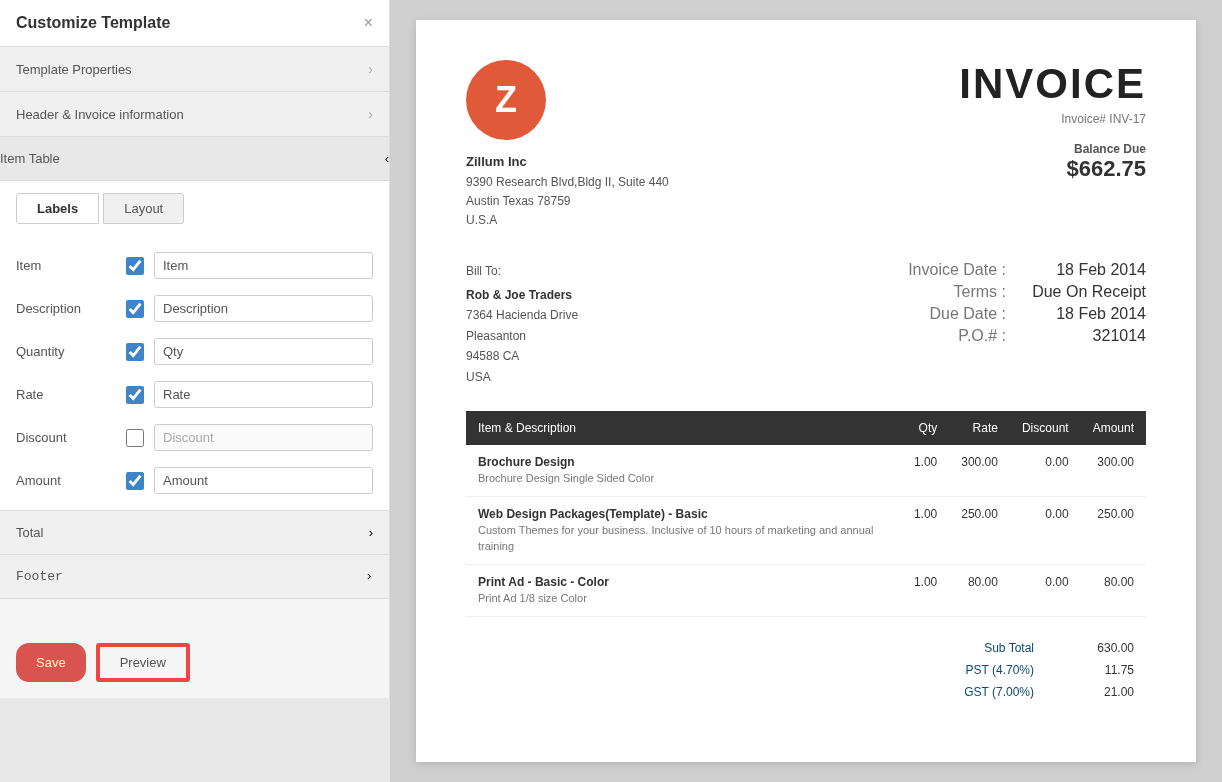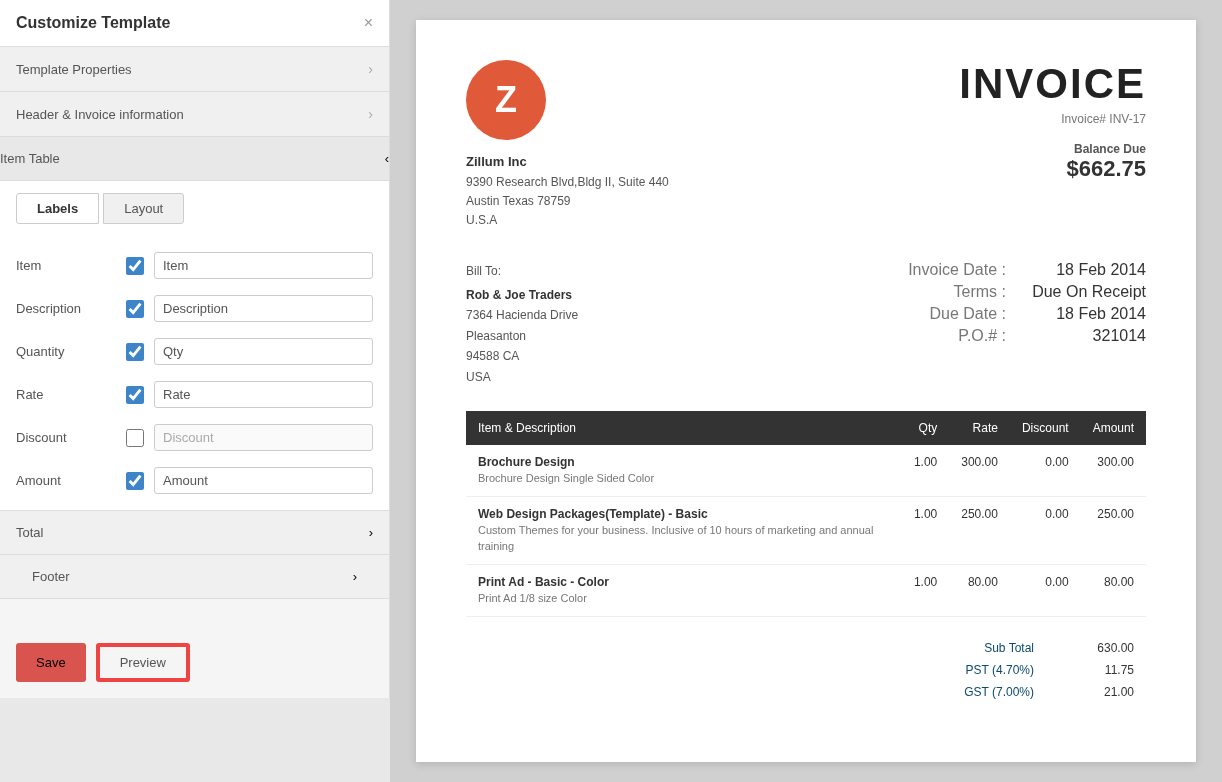--- a/index.html
+++ b/index.html
@@ -148,39 +148,40 @@
       padding: 14px 16px;
       background: #f0f0f0;
       border-bottom: 1px solid #ddd;
       cursor: pointer;
     }
 
     .footer-section {
       display: flex;
       justify-content: space-between;
       align-items: center;
-      padding: 14px 32px;
+      padding: 14px 16px;
       background: #f0f0f0;
       border-bottom: 1px solid #ddd;
       cursor: pointer;
+      font-family: Liberation Mono, monospace;
     }
 
     .bottom-buttons {
       display: flex;
       gap: 10px;
       padding: 16px;
       margin-top: auto;
     }
 
     .btn-save {
       padding: 8px 20px;
       background: #d9534f;
-      color: #000000;
+      color: #fef9c3;
       border: none;
-      border-radius: 3px;
+      border-radius: 13px;
       cursor: pointer;
       font-size: 13px;
     }
 
     .btn-preview {
       padding: 8px 20px;
       background: #f5f5f5;
       color: #555;
       border: 4px solid #ef4444;
       border-radius: 3px;

